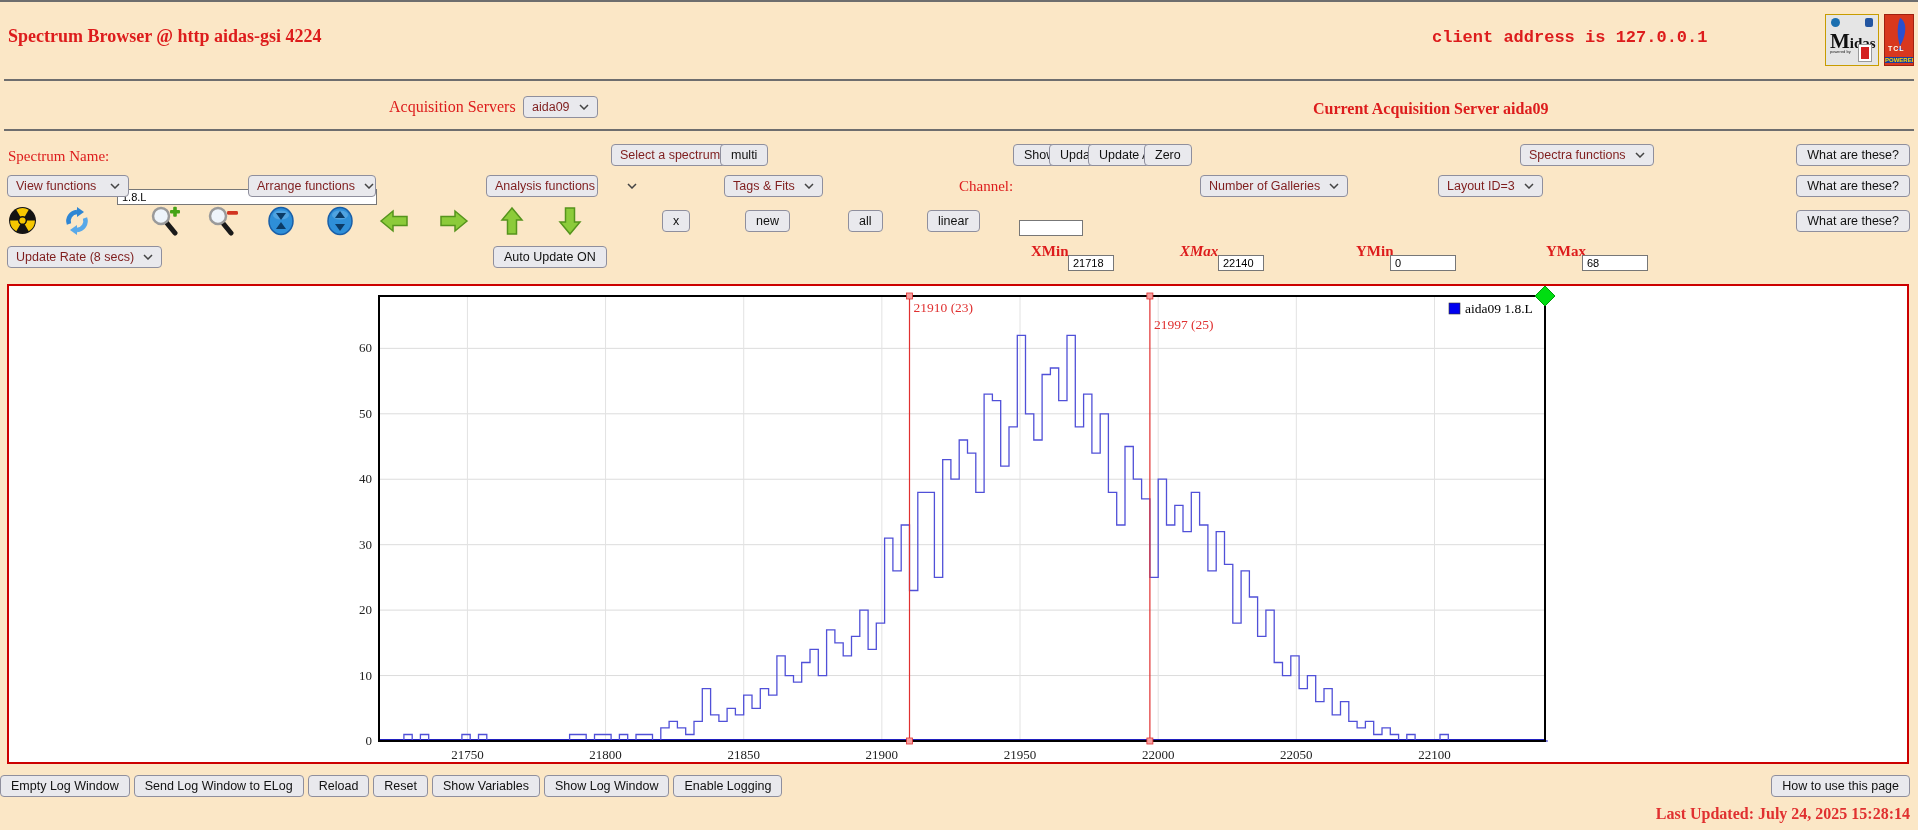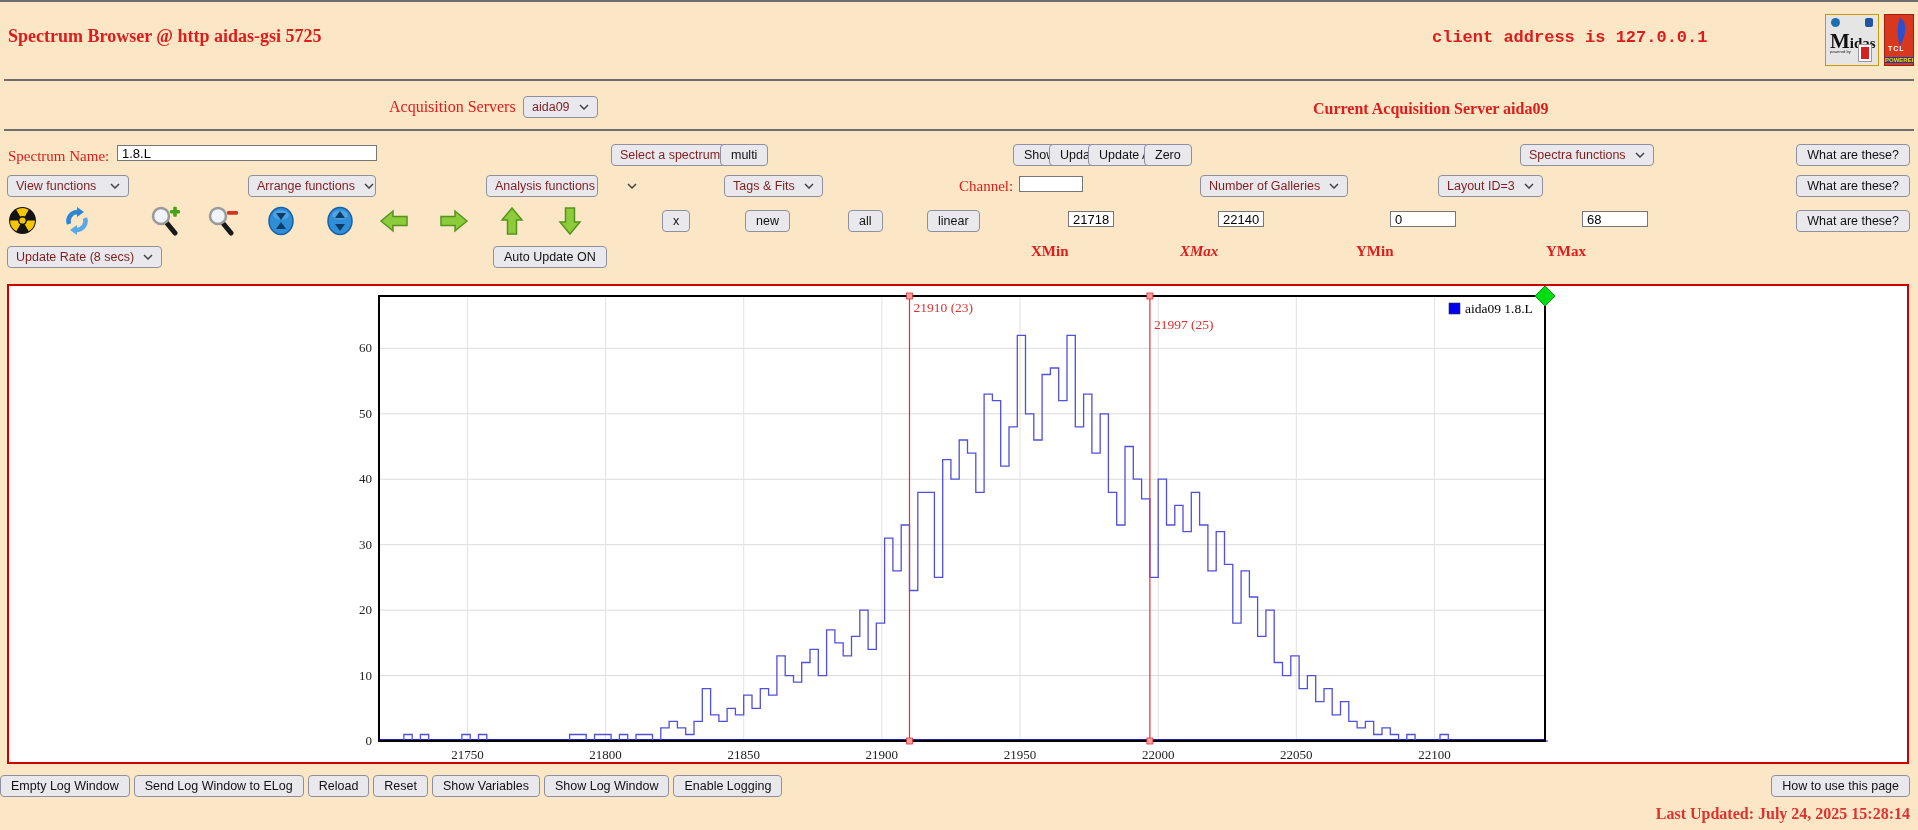--- a/index.html
+++ b/index.html
@@ -10,21 +10,21 @@
   .rule{position:absolute;left:4px;right:4px;height:2px;background:#6e6e6e;}
   .title{font-size:18px;font-weight:bold;}
   .client{font-size:17px;font-weight:bold;font-family:Liberation Mono, monospace;}
   .srv-label{font-size:16px;}
   .cur-srv{font-size:16px;font-weight:bold;}
   .lbl{font-size:15px;}
   .lbl-b{font-size:15px;font-weight:bold;margin-top:30px;}
   .btn{font-family:"Liberation Sans",sans-serif;font-size:12.5px;color:#111;background:#e9e9ed;border:1px solid #8f8f9d;border-radius:4px;padding:2px 10px;height:22px;line-height:16px;cursor:pointer;white-space:nowrap;}
   .select-box{display:inline-flex;align-items:center;gap:9px;font-size:12.5px;color:#7f1d1d;background:#e9e9ed;border:1px solid #8f8f9d;border-radius:4px;padding:2px 8px;height:22px;box-sizing:border-box;cursor:pointer;white-space:nowrap;}
   .chev{flex:0 0 auto;}
-  .tin{height:16px;box-sizing:border-box;border:1px solid #777;background:#fff;font-family:"Liberation Sans",sans-serif;font-size:13px;padding:1px 4px;}
+  .tin{height:16px;box-sizing:border-box;border:1px solid #777;background:#fff;font-family:"Liberation Sans",sans-serif;font-size:11px;padding:1px 4px;margin-top:44px;}
   .icon-btn{display:inline-block;cursor:pointer;}
   .chart-box{position:absolute;left:7px;top:282px;width:1902px;height:480px;background:#fff;border:2px solid #cc0000;box-sizing:border-box;}
   .tick{font-family:"Liberation Serif","DejaVu Serif",serif;font-size:13px;fill:#222;}
   .marker-label{font-family:"Liberation Serif","DejaVu Serif",serif;font-size:13.5px;fill:#e03030;}
   .legend{font-family:"Liberation Serif","DejaVu Serif",serif;font-size:13.5px;fill:#000;}
   .footer-btns{position:absolute;left:0;top:773px;display:flex;gap:4px;}
   .last-upd{font-size:16px;font-weight:bold;color:#e03030;}
   
   .midas-logo{left:1825px;top:12px;width:54px;height:52px;background:#e5e5e5;border:1px solid #c79c00;box-sizing:border-box;overflow:hidden;}
   .midas-text{position:absolute;left:4px;top:14px;font-family:"Liberation Serif",serif;font-weight:bold;color:#111;font-size:15px;}
@@ -36,21 +36,21 @@
   .midas-red::after{content:"";position:absolute;left:2px;top:2px;width:8px;height:12px;background:#d42020;}
   .tcl-logo{left:1884px;top:12px;width:30px;height:52px;background:#d8381e;border:1px solid #a02010;box-sizing:border-box;overflow:hidden;}
   .tcl-t{position:absolute;left:3px;bottom:13px;color:#ffe;font-size:7px;font-weight:bold;letter-spacing:1px;}
   .tcl-p{position:absolute;left:0;bottom:2px;width:100%;text-align:center;color:#ffd700;background:#1a3fa0;font-size:6px;font-weight:bold;}
 </style>
 </head>
 <body>
 
 <div class="page">
 
-  <div class="abs redtext title" style="left:8px;top:24px;">Spectrum Browser @ http aidas-gsi 5725</div>
+  <div class="abs redtext title" style="left:8px;top:24px;">Spectrum Browser @ http aidas-gsi 4224</div>
   <div class="abs redtext client" style="left:1432px;top:26px;">client address is 127.0.0.1</div>
 
   <div class="abs midas-logo">
     <span class="midas-dot-a"></span>
     <span class="midas-dot-b"></span>
     <span class="midas-text">Midas</span>
     <span class="midas-pb">powered by</span>
     <span class="midas-red"></span>
   </div>
   <div class="abs tcl-logo">

